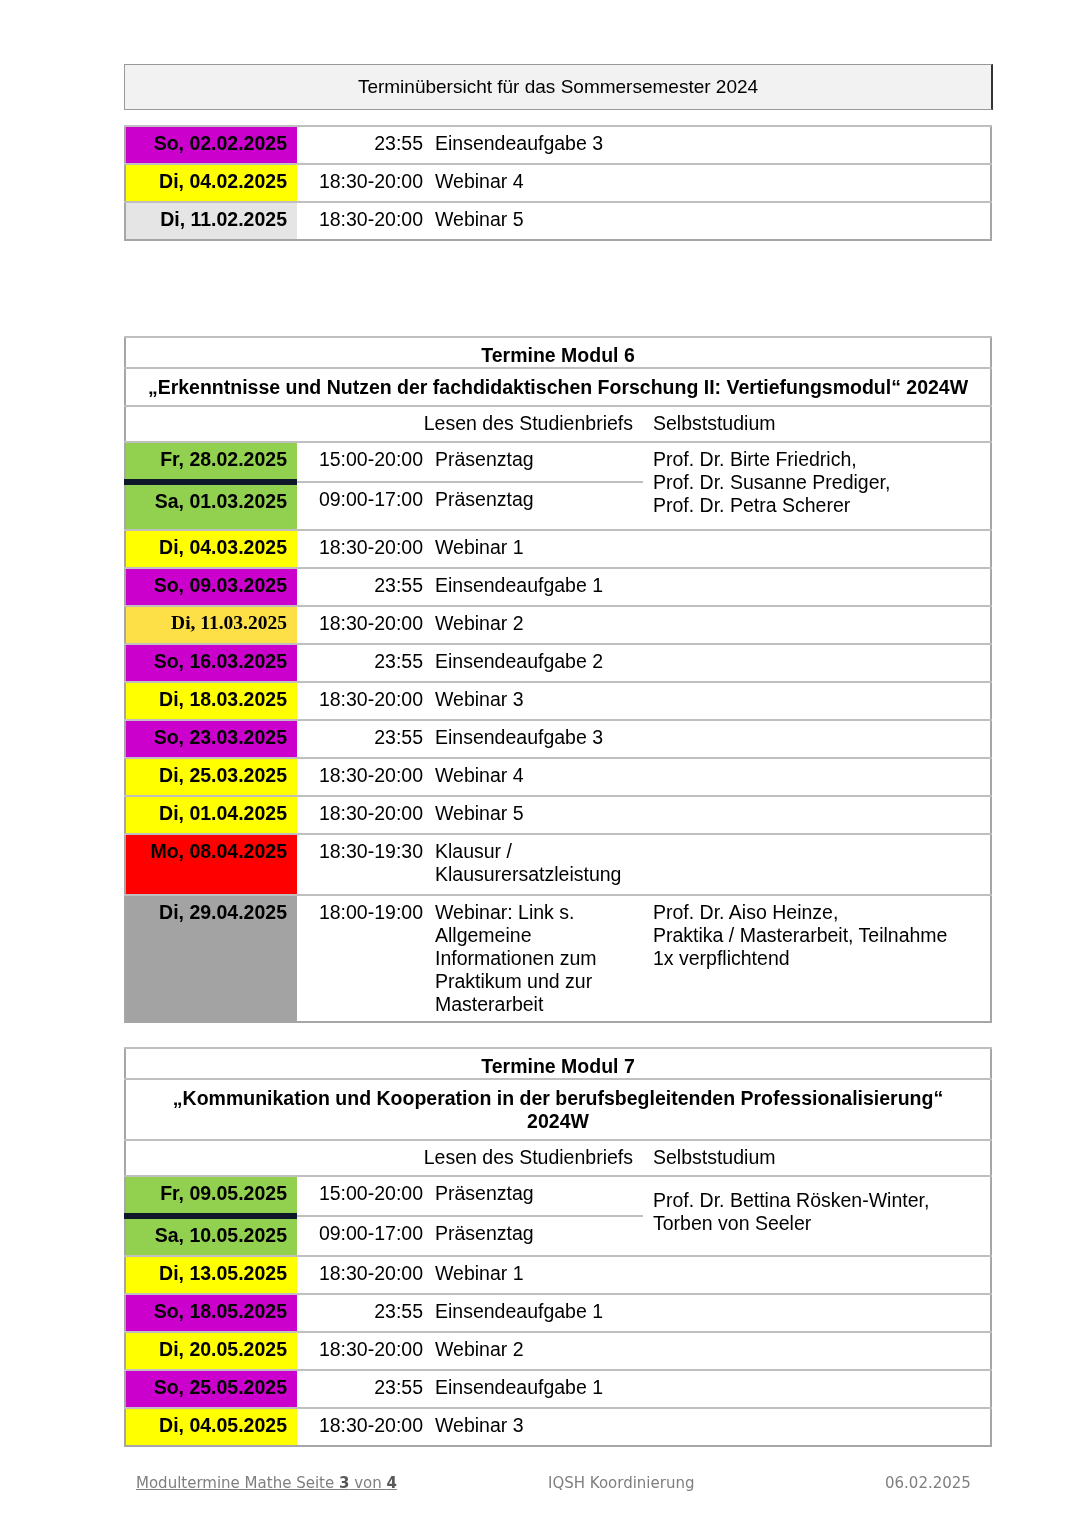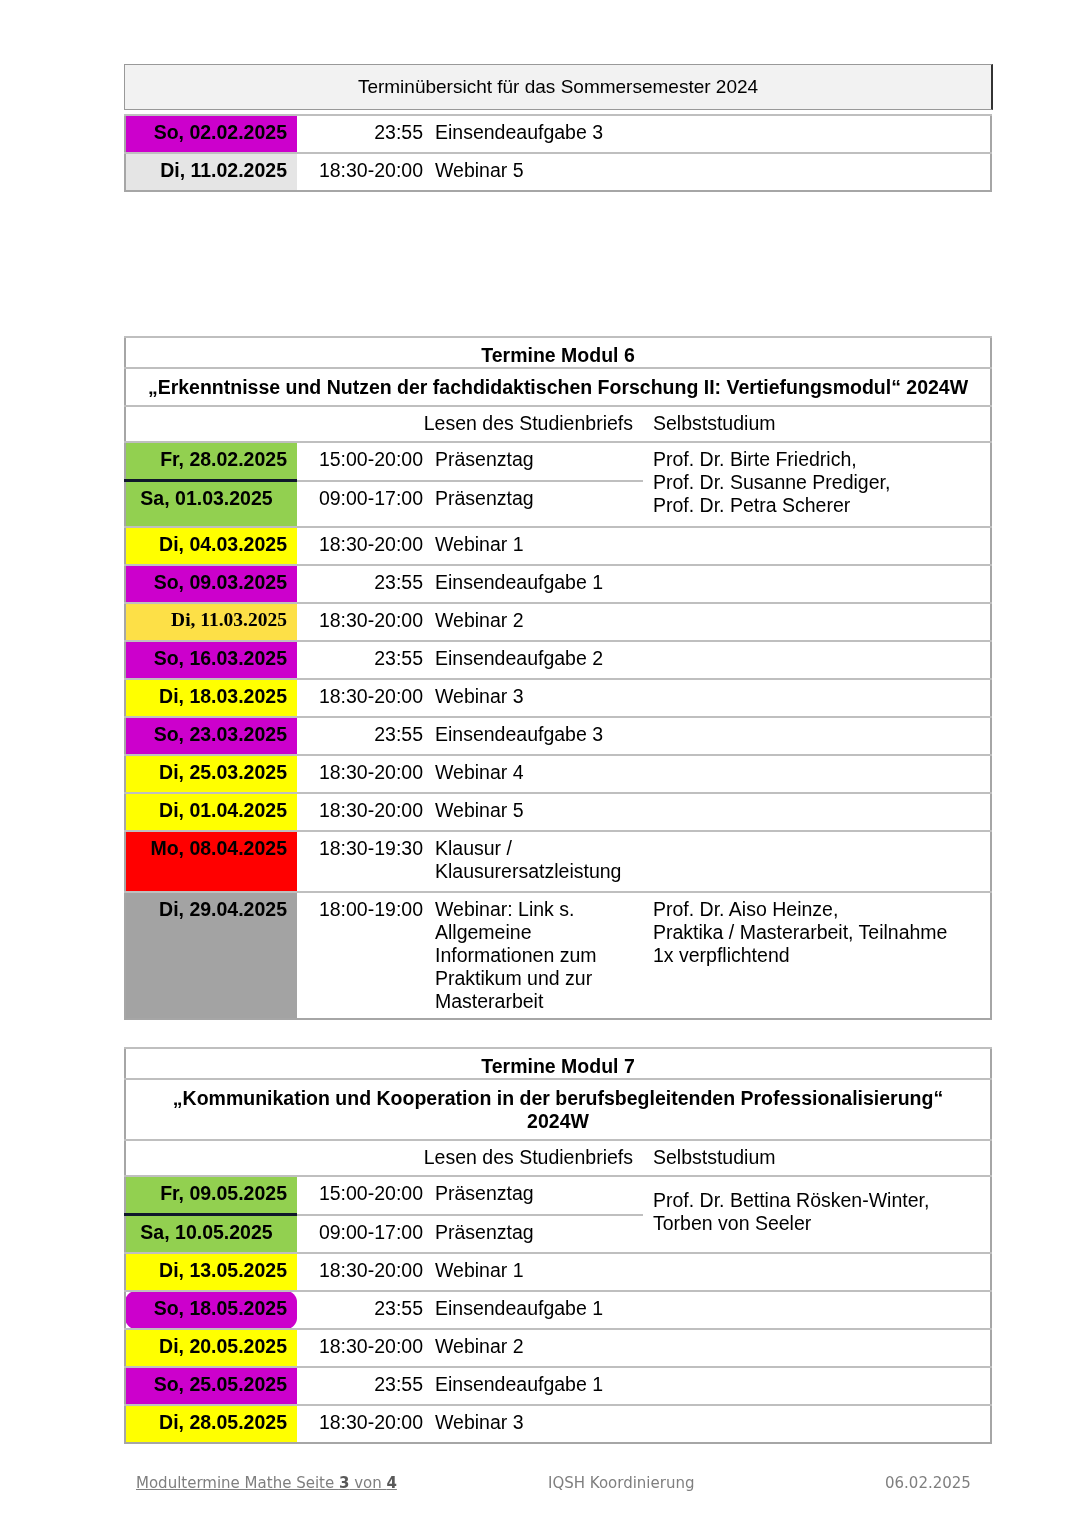--- a/index.html
+++ b/index.html
@@ -31,47 +31,55 @@
     td.extra { padding-left: 10px !important; padding-top: 5px !important; line-height: 23px; }
     td.time span, td.desc span { display: block; }
 
     .hdr-row td { text-align: center; font-weight: bold; border-top: none; }
     .hdr-title { padding-top: 6px !important; font-size: 19.5px; line-height: 23px; }
     .hdr-sub { padding-top: 7px !important; padding-bottom: 6px !important; font-size: 19.5px; line-height: 23px; }
     .col-hdr td { border-top: 2px solid #bfbfbf; padding-top: 5px !important; padding-bottom: 6px !important; line-height: 23px; }
     .col-hdr td.lesen { text-align: right; padding-right: 10px !important; }
     .col-hdr td.selbst { padding-left: 10px !important; }
     tr.inner-line td.time, tr.inner-line td.desc { border-top: 2px solid #bfbfbf; }
-    tr.green2 td.date { border-top: 3px solid #0f172a; text-align: center; }
+    tr.green2 td.date { border-top: 6px solid #0f172a; }
 
     .footer { position: absolute; top: 1474px; font-family: "DejaVu Sans", sans-serif; font-size: 15px; color: #7f7f7f; }
     .footer b { color: #595959; }
   </style>
 </head>
 <body>
 
 <div class="page">
 
   <div class="title-box">
     <span>Terminübersicht für das Sommersemester 2024</span>
   </div>
 
-  <table class="sched" id="t-overview" style="top:114px;">
+  <table class="sched" id="t-overview" style="top:125px;">
     <colgroup>
         <col class="c-date">
         <col class="c-time">
         <col class="c-desc">
         <col class="c-extra">
       </colgroup>
     <tbody>
         <tr>
           <td class="date" style="background: rgb(204, 0, 204);">So, 02.02.2025</td>
           <td class="time">23:55</td>
           <td class="desc">
             <span>Einsendeaufgabe 3</span>
+          </td>
+          <td class="extra"></td>
+        </tr>
+        <tr>
+          <td class="date" style="background: rgb(255, 255, 0);">Di, 04.02.2025</td>
+          <td class="time">18:30-20:00</td>
+          <td class="desc">
+            <span>Webinar 4</span>
           </td>
           <td class="extra"></td>
         </tr>
         <tr>
           <td class="date" style="background: #e5e5e5;">Di, 11.02.2025</td>
           <td class="time">18:30-20:00</td>
           <td class="desc">
             <span>Webinar 5</span>
           </td>
           <td class="extra"></td>
@@ -247,21 +255,21 @@
     <tbody>
         <tr>
           <td class="date" style="background: rgb(255, 255, 0);">Di, 13.05.2025</td>
           <td class="time">18:30-20:00</td>
           <td class="desc">
             <span>Webinar 1</span>
           </td>
           <td class="extra"></td>
         </tr>
         <tr>
-          <td class="date" style="background: rgb(204, 0, 204); border-radius: 11px;">So, 18.05.2025</td>
+          <td class="date" style="background: rgb(204, 0, 204);">So, 18.05.2025</td>
           <td class="time">23:55</td>
           <td class="desc">
             <span>Einsendeaufgabe 1</span>
           </td>
           <td class="extra"></td>
         </tr>
         <tr>
           <td class="date" style="background: rgb(255, 255, 0); margin-top: 48px;">Di, 20.05.2025</td>
           <td class="time">18:30-20:00</td>
           <td class="desc">
@@ -271,21 +279,21 @@
         </tr>
         <tr>
           <td class="date" style="background: rgb(204, 0, 204);">So, 25.05.2025</td>
           <td class="time">23:55</td>
           <td class="desc">
             <span>Einsendeaufgabe 1</span>
           </td>
           <td class="extra"></td>
         </tr>
         <tr>
-          <td class="date" style="background: rgb(255, 255, 0);">Di, 28.05.2025</td>
+          <td class="date" style="background: rgb(255, 255, 0);">Di, 04.05.2025</td>
           <td class="time">18:30-20:00</td>
           <td class="desc">
             <span>Webinar 3</span>
           </td>
           <td class="extra"></td>
         </tr>
       </tbody>
   </table>
 
   <div class="footer" style="left:136px;text-decoration:underline;">

